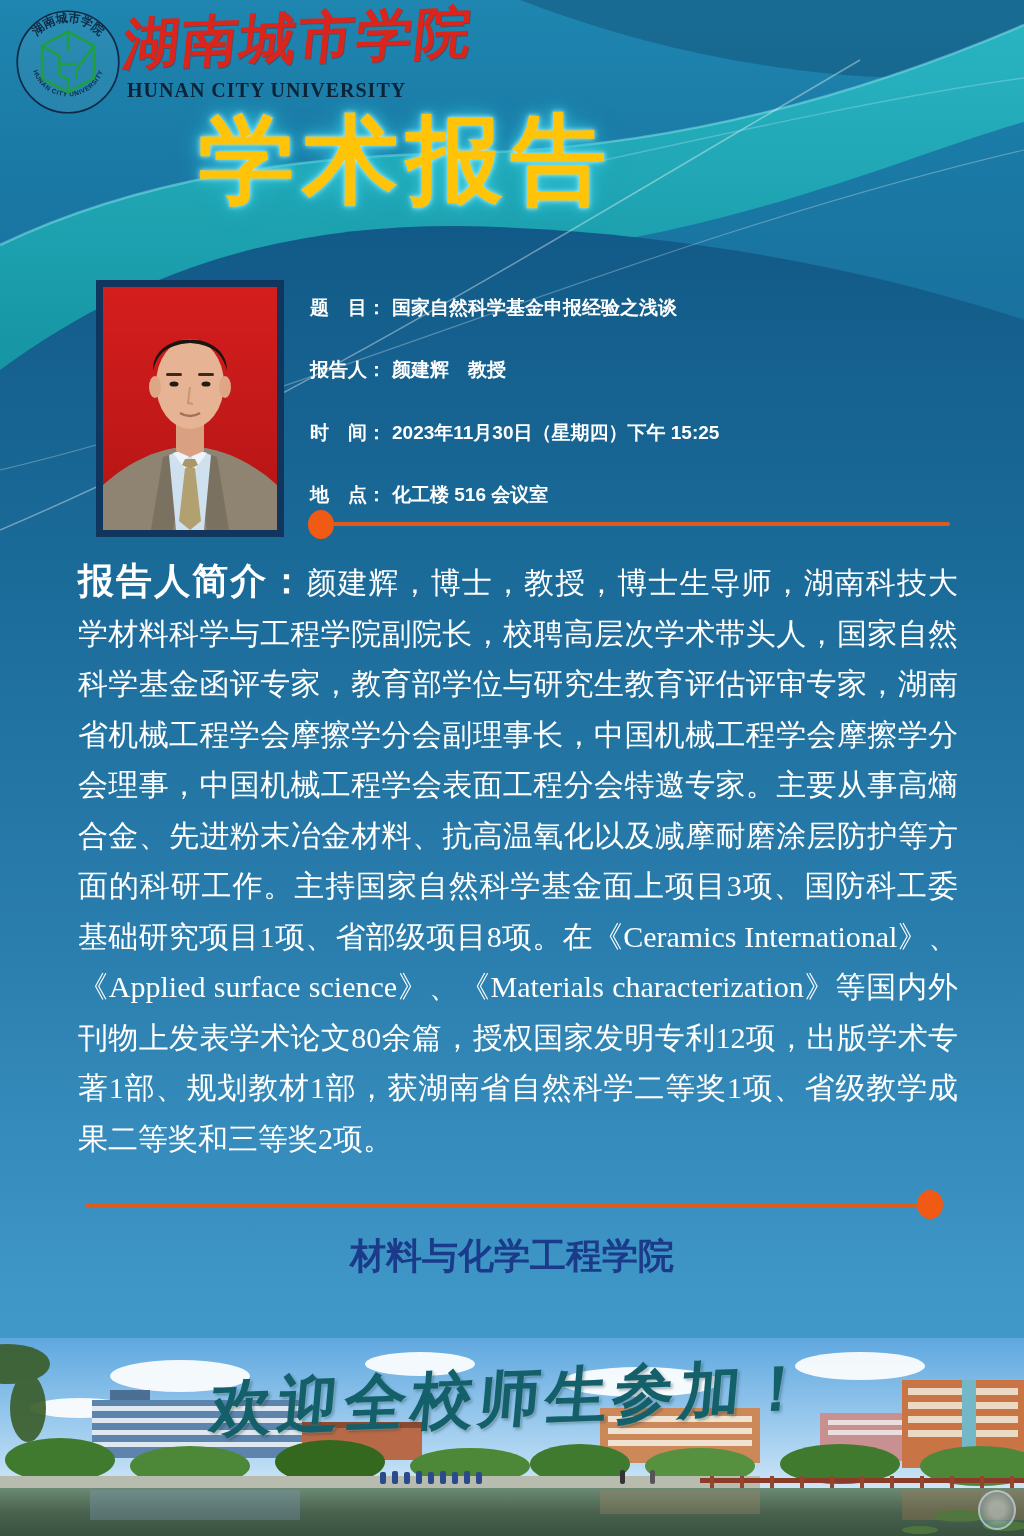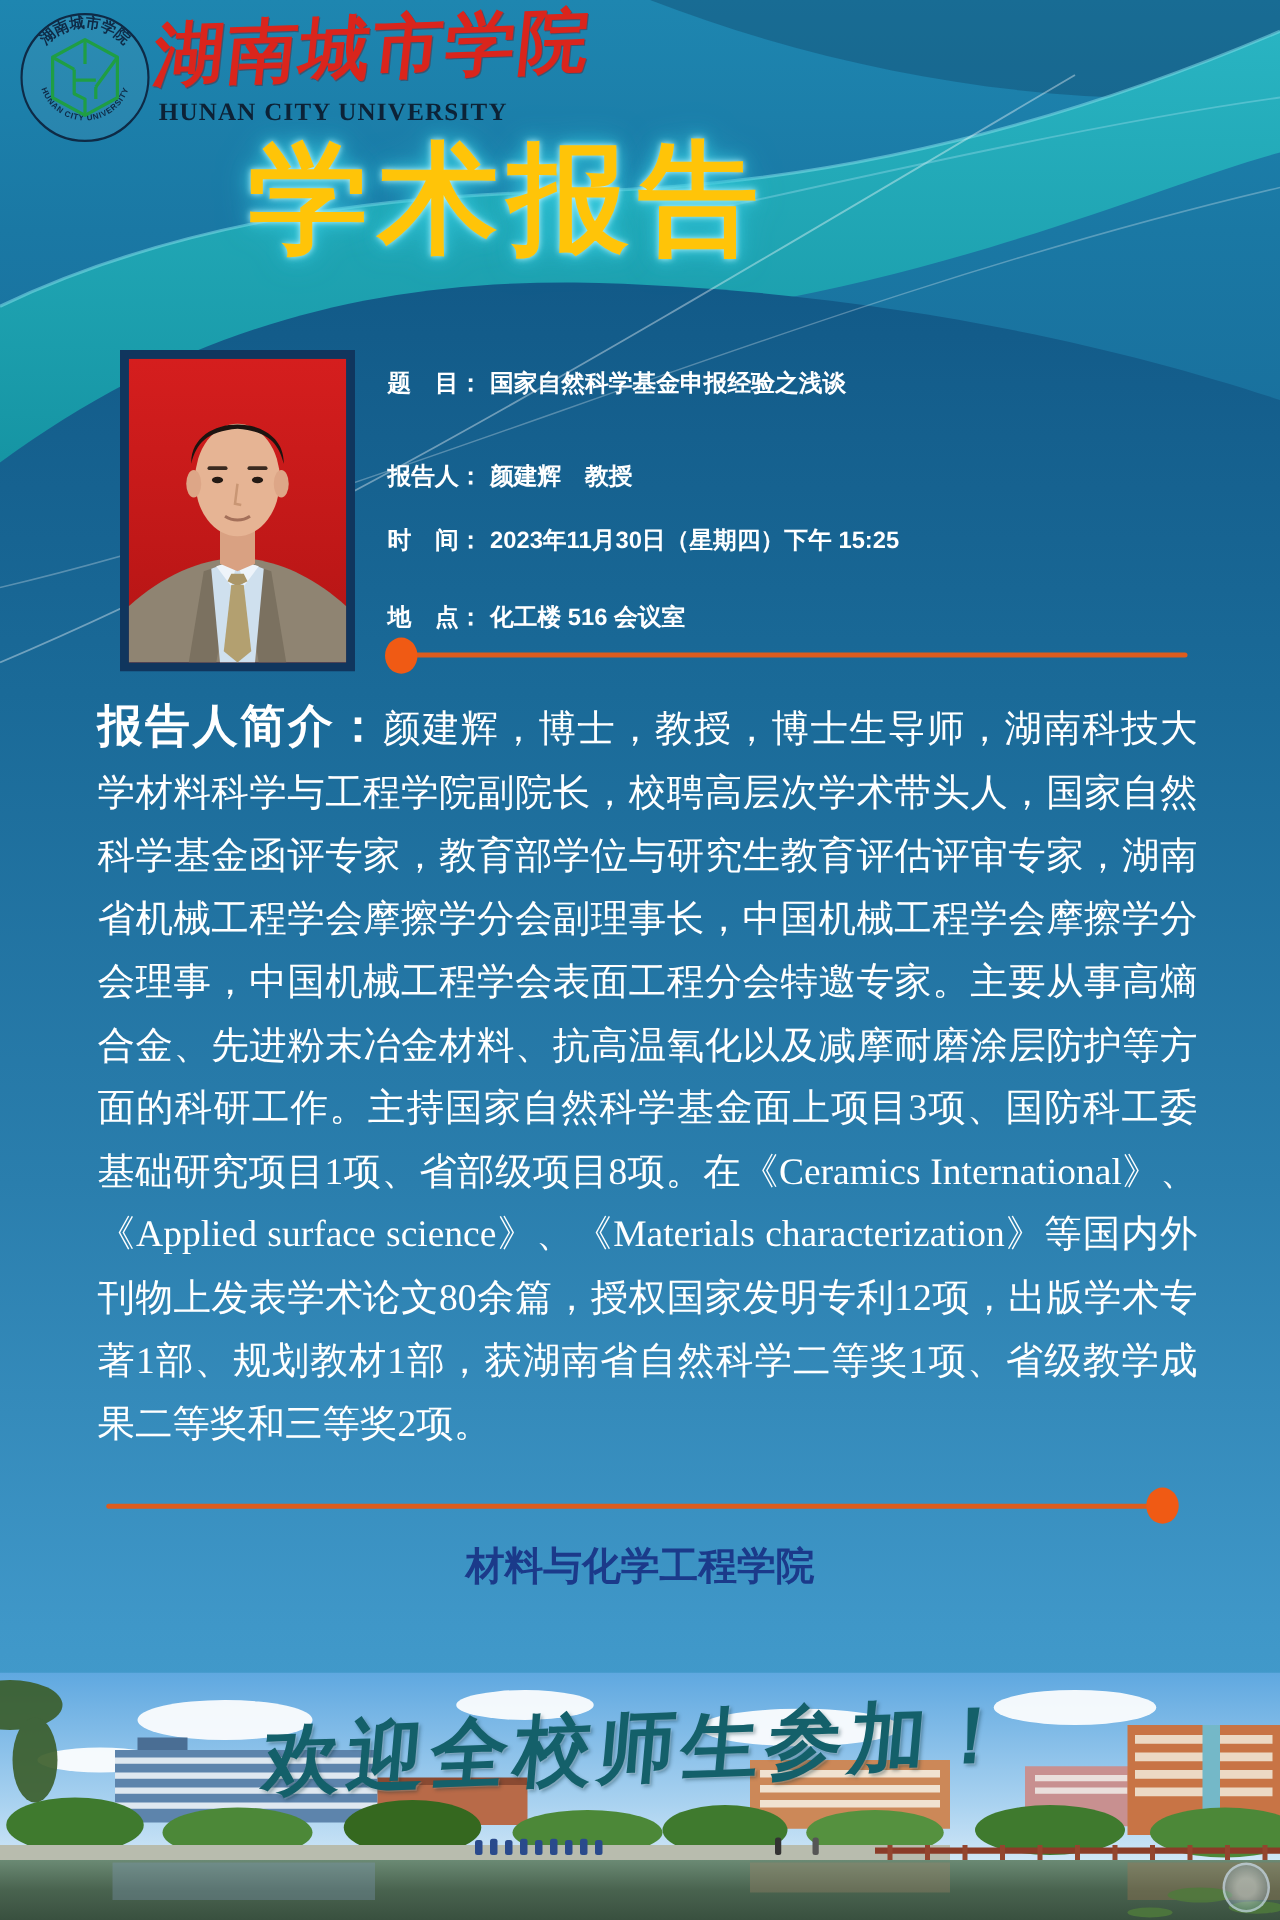--- a/index.html
+++ b/index.html
@@ -55,21 +55,21 @@
     font-size:30px;color:#ffffff;line-height:50.5px;
     text-align:justify;
     font-family:Liberation Serif, serif;
   }
   .bio .lead{font-size:36px;font-weight:bold;letter-spacing:1px;}
 
   
   .org-line1{
     position:absolute;left:0;top:1232px;width:1024px;
     display:flex;justify-content:center;gap:88px;
-    font-size:31px;font-weight:bold;color:#1b3a8a;white-space:nowrap;
+    font-size:36px;font-weight:bold;color:#1b3a8a;white-space:nowrap;
   }
   .org-line2{
     position:absolute;left:0;top:1280px;width:1024px;text-align:center;
     font-size:31px;font-weight:bold;color:#1b3a8a;white-space:nowrap;
   }
 
   
   .campus{position:absolute;left:0;top:1338px;width:1024px;height:198px;}
   .campus svg{position:absolute;left:0;top:0;}
   .welcome{
@@ -184,21 +184,21 @@
       <ellipse cx="71" cy="97" rx="4.5" ry="2.6" fill="#241a14"></ellipse>
       <ellipse cx="103" cy="97" rx="4.5" ry="2.6" fill="#241a14"></ellipse>
       <path d="M87,100 L85,116 L90,117" fill="none" stroke="#c99674" stroke-width="2"></path>
       <path d="M77,126 C83,130 91,130 97,126" fill="none" stroke="#a4705a" stroke-width="2.4"></path>
     </svg>
   </div>
 
   <div class="info-row" style="top:288px">
     <span class="lab">题　目：</span><span>国家自然科学基金申报经验之浅谈</span>
   </div>
-  <div class="info-row" style="top:362px">
+  <div class="info-row" style="top:350px">
     <span class="lab">报告人：</span><span>颜建辉　教授</span>
   </div>
   <div class="info-row" style="top:413px">
     <span class="lab">时　间：</span><span>2023年11月30日（星期四）下午 15:25</span>
   </div>
   <div class="info-row" style="top:475px">
     <span class="lab">地　点：</span><span>化工楼 516 会议室</span>
   </div>
 
   <div class="divider" style="left:322px;top:522px;width:628px"></div>

